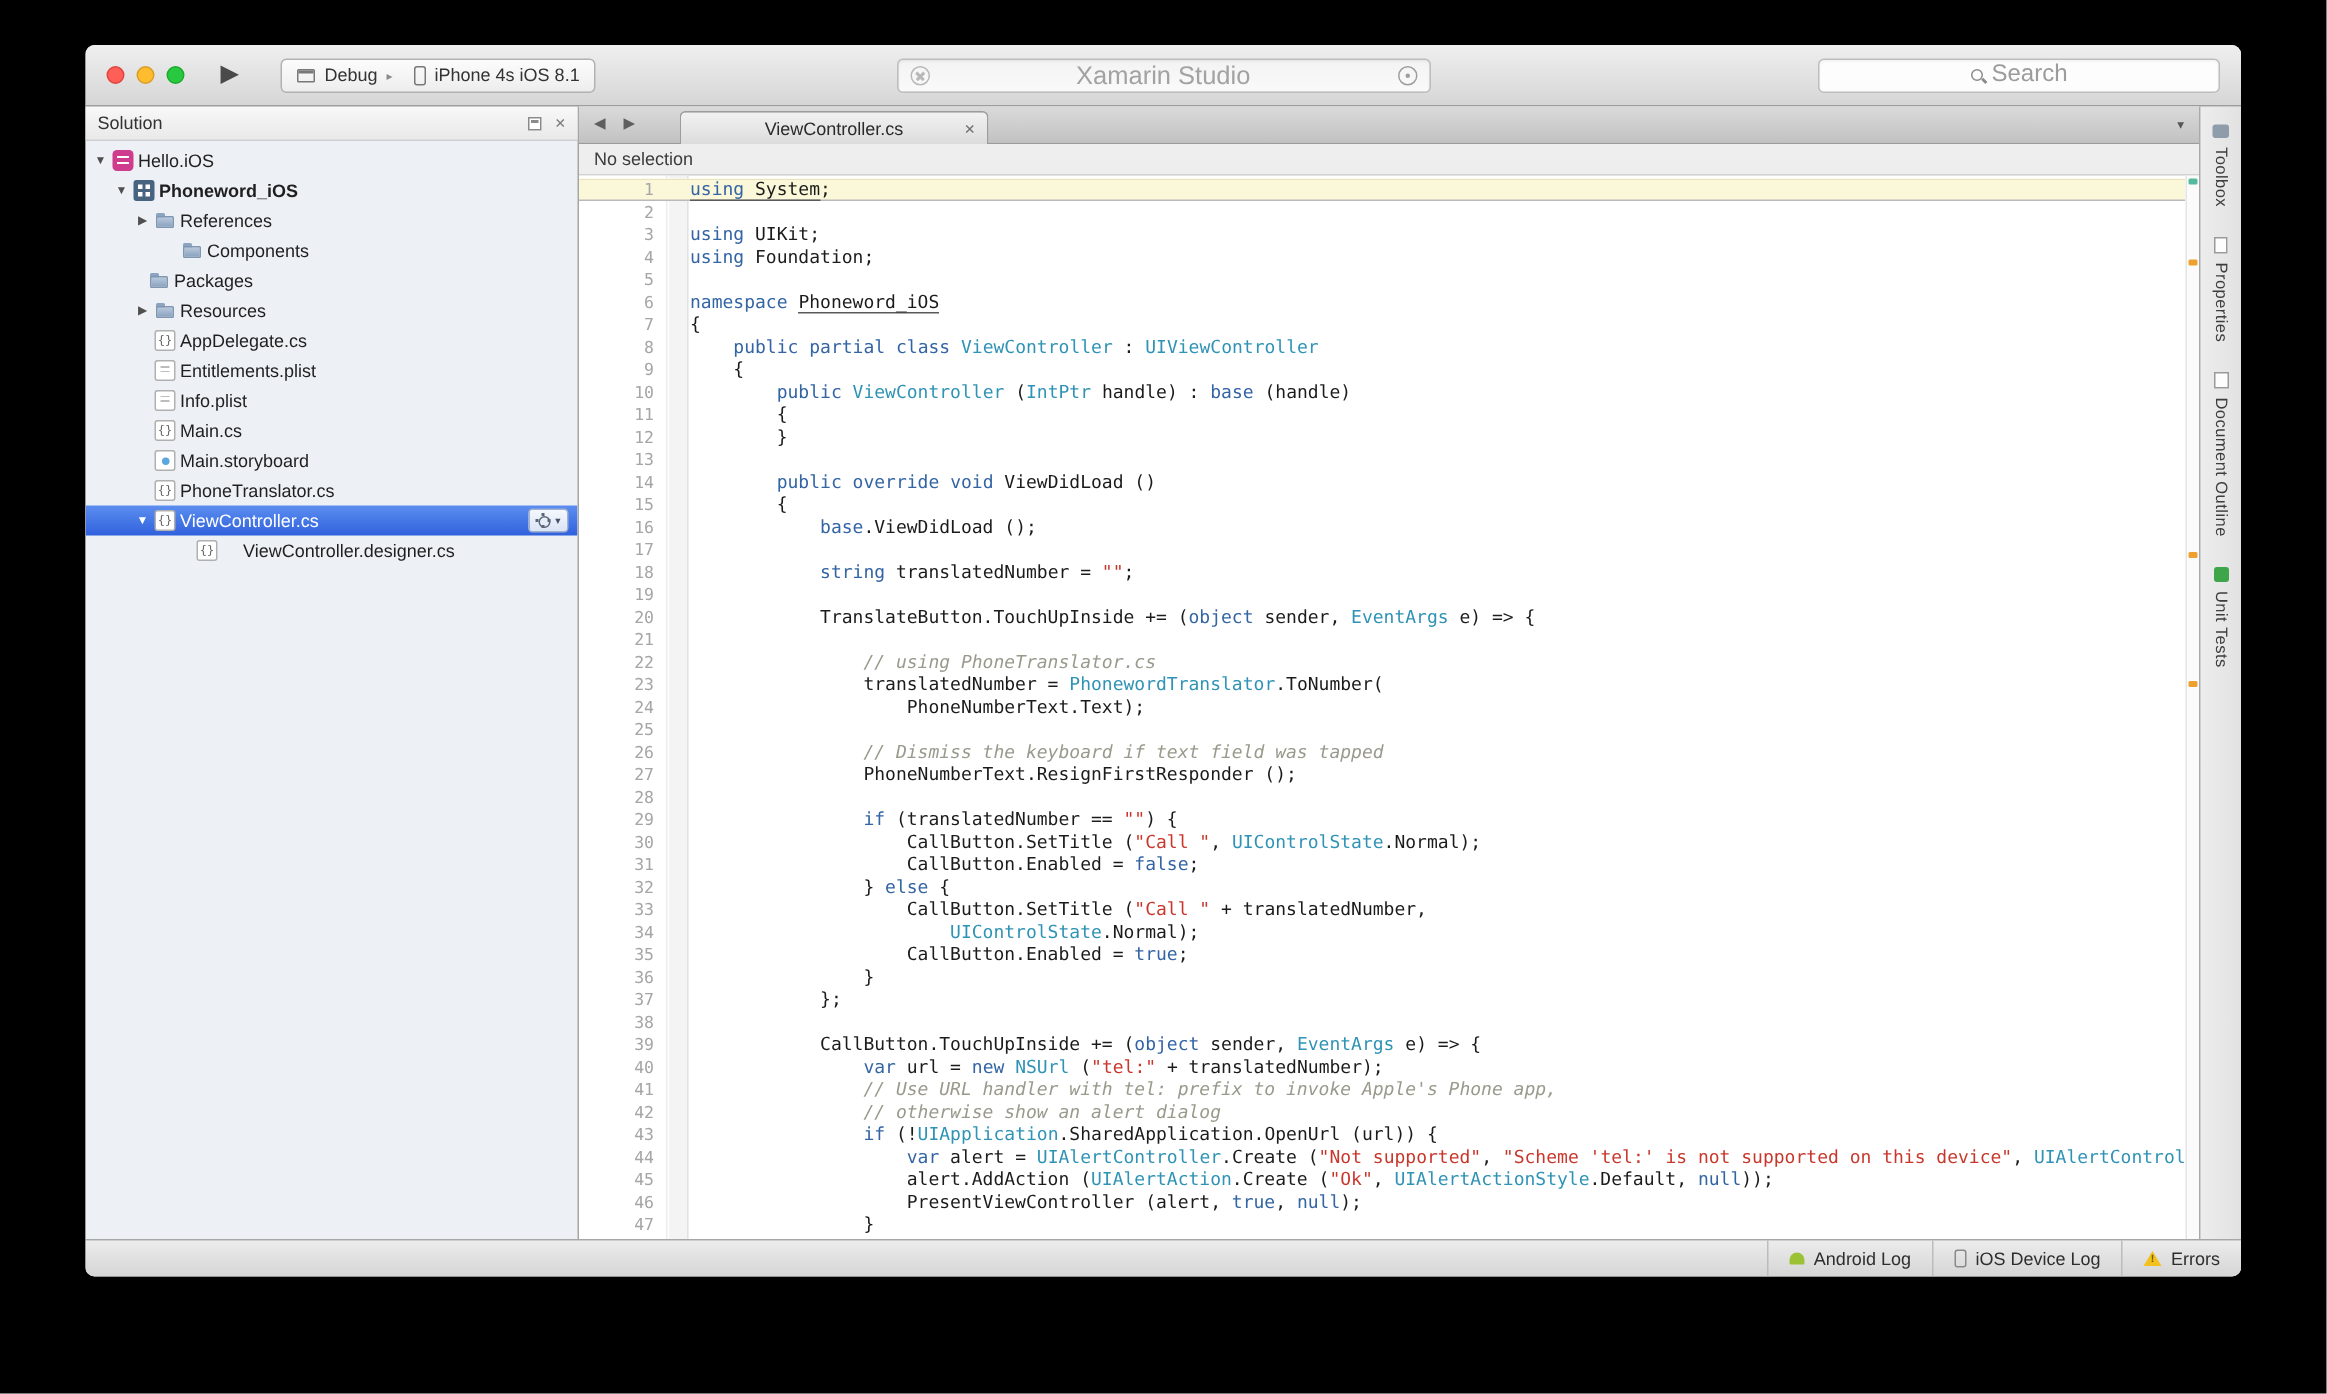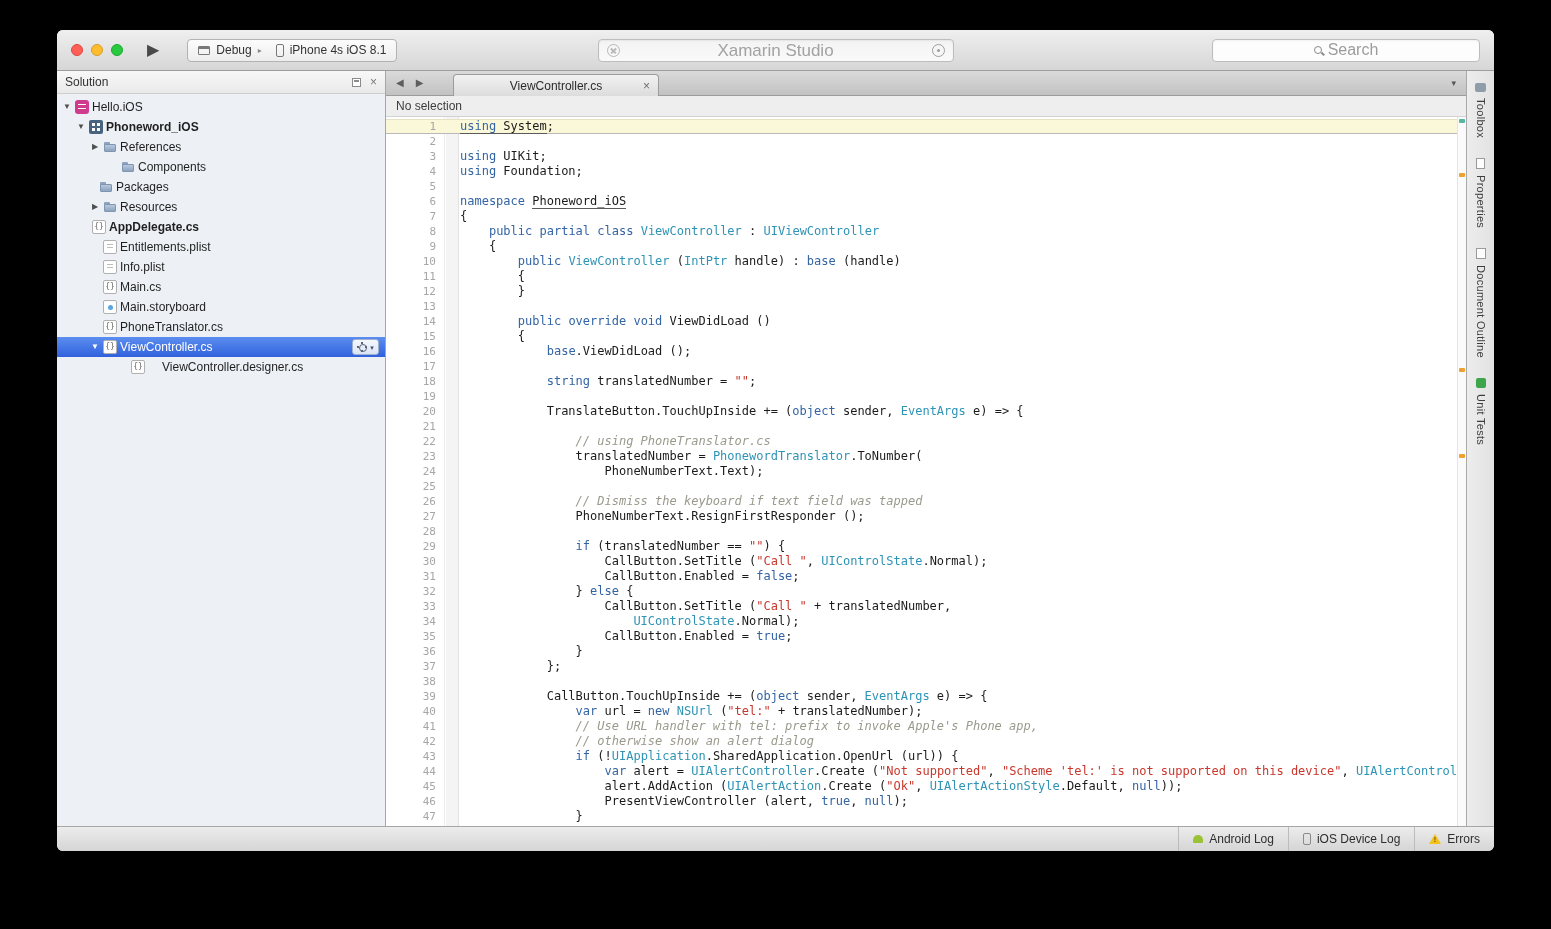--- a/index.html
+++ b/index.html
@@ -201,21 +201,21 @@
           <div class="trow" style="padding-left: 28px;">
             <span class="expander"></span>
             <span class="ticon icon-folder"></span>
             <span class="tlabel">Packages</span>
           </div>
           <div class="trow" style="padding-left: 32px;">
             <span class="expander">▶</span>
             <span class="ticon icon-folder"></span>
             <span class="tlabel">Resources</span>
           </div>
-          <div class="trow" style="padding-left: 21px; font-weight: bold;">
+          <div class="trow" style="padding-left: 32px;">
             <span class="expander"></span>
             <span class="ticon icon-cs"></span>
             <span class="tlabel">AppDelegate.cs</span>
           </div>
           <div class="trow" style="padding-left: 32px;">
             <span class="expander"></span>
             <span class="ticon icon-plist"></span>
             <span class="tlabel">Entitlements.plist</span>
           </div>
           <div class="trow" style="padding-left: 32px;">

